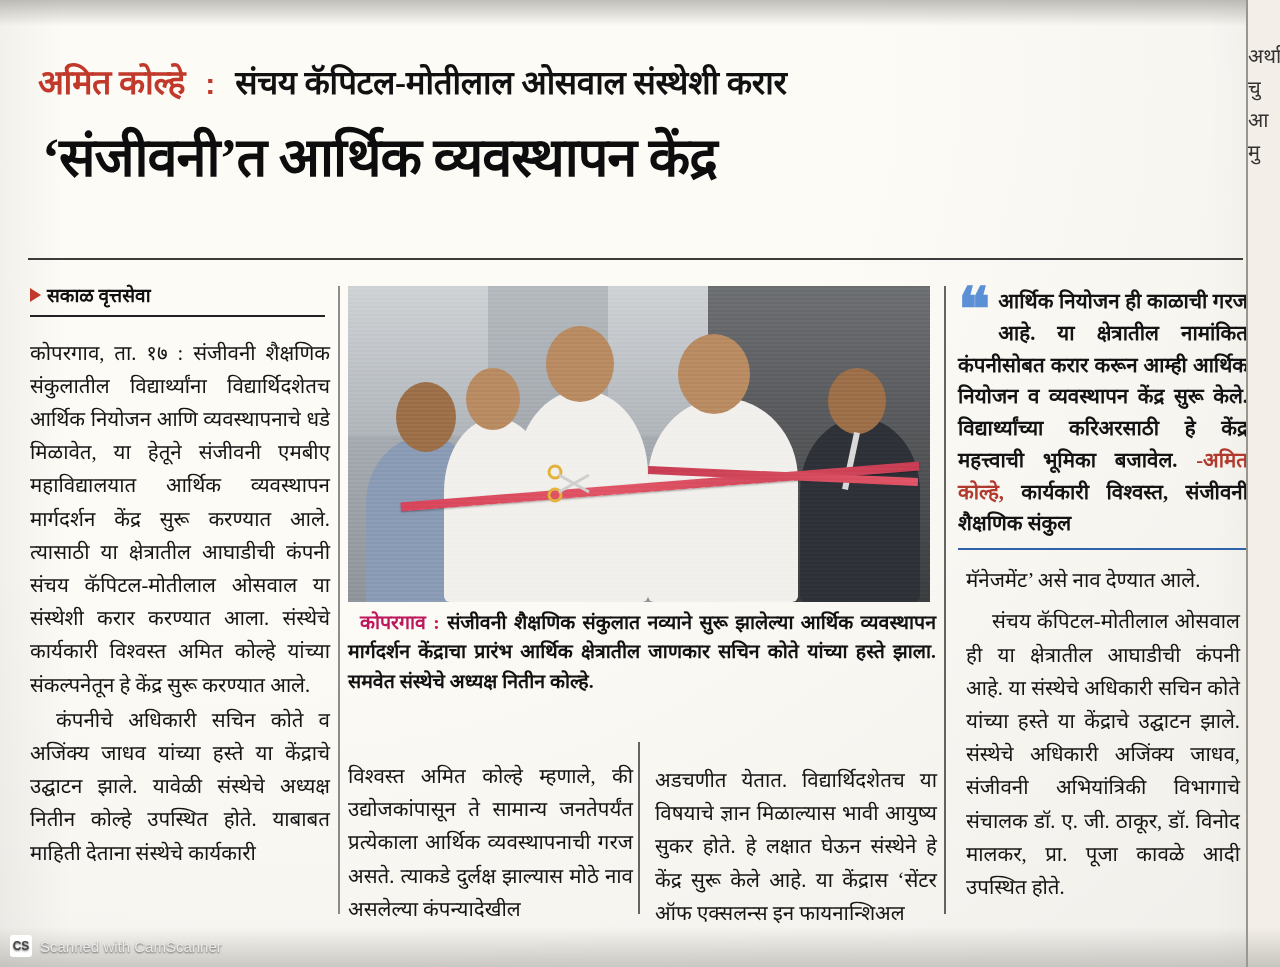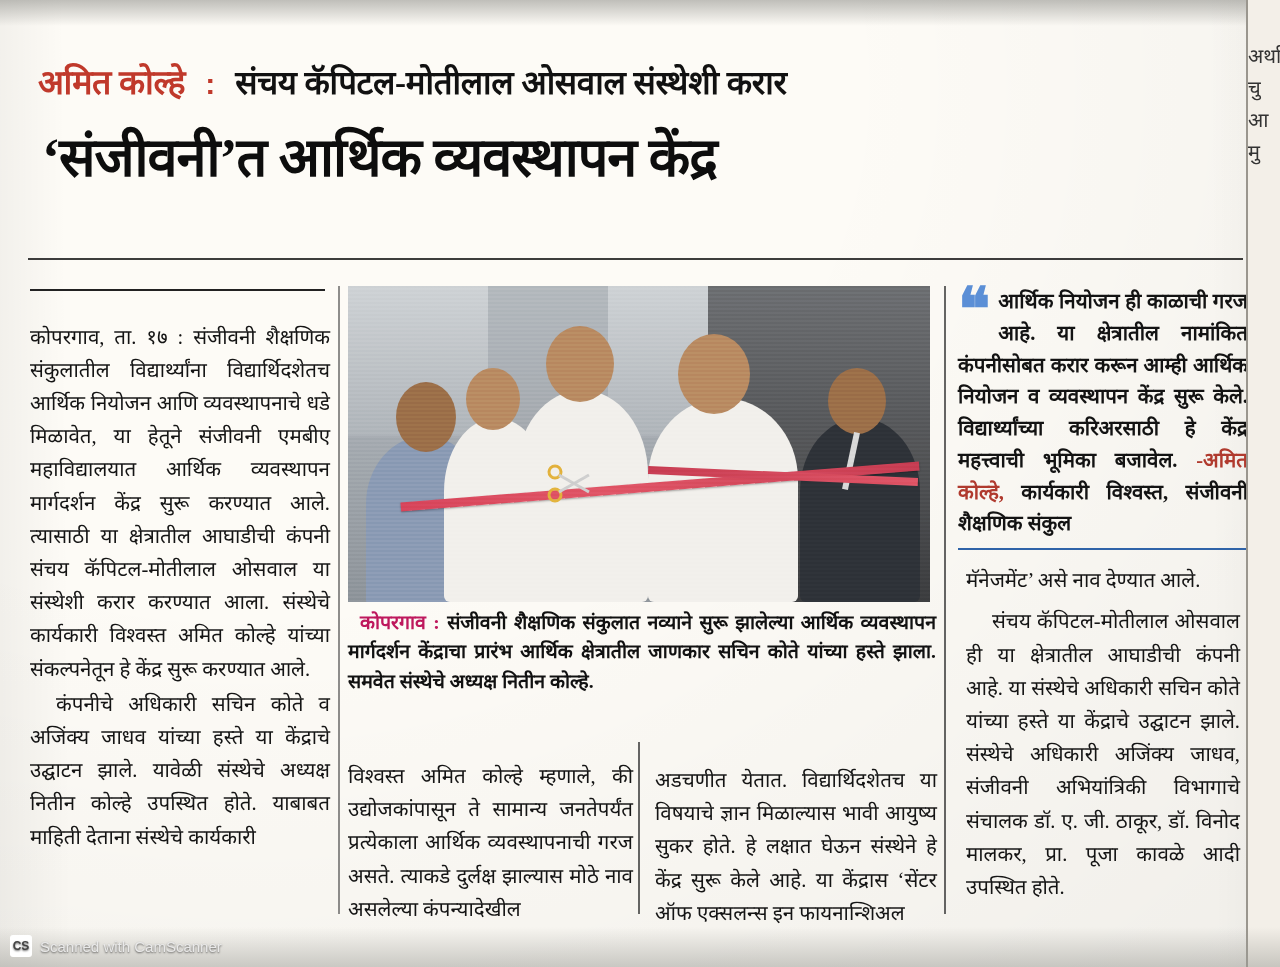--- a/index.html
+++ b/index.html
@@ -118,21 +118,21 @@
     border-bottom: 7px solid transparent;
     border-left: 11px solid #c0392b;
   }
   .byline-rule {
     margin-top: 7px;
     width: 295px;
     height: 1.5px;
     background: #222;
   }
   .body-col {
-    margin-top: 30px;
+    margin-top: 20px;
     font-family: "Liberation Serif", serif;
     font-size: 20.5px;
     line-height: 1.62;
     color: #141414;
     text-align: justify;
     text-justify: inter-word;
   }
   .body-col p { margin: 0 0 2px 0; }
   .body-col p + p { text-indent: 26px; }
 
@@ -344,20 +344,24 @@
     <div class="kicker-row">
       <span class="kicker-name">अमित कोल्हे</span>
       <span class="kicker-colon">:</span>
       <span class="kicker-rest">संचय कॅपिटल-मोतीलाल ओसवाल संस्थेशी करार</span>
     </div>
 
     <div class="headline">‘संजीवनी’त आर्थिक व्यवस्थापन केंद्र</div>
     <div class="rule-under-head"></div>
 
     <div class="col1">
+      <div class="byline">
+        <span class="tri"></span>
+        <span>सकाळ वृत्तसेवा</span>
+      </div>
       <div class="byline-rule"></div>
       <div class="body-col">
         <p>कोपरगाव, ता. १७ : संजीवनी शैक्षणिक संकुलातील विद्यार्थ्यांना विद्यार्थिदशेतच आर्थिक नियोजन आणि व्यवस्थापनाचे धडे मिळावेत, या हेतूने संजीवनी एमबीए महाविद्यालयात आर्थिक व्यवस्थापन मार्गदर्शन केंद्र सुरू करण्यात आले. त्यासाठी या क्षेत्रातील आघाडीची कंपनी संचय कॅपिटल-मोतीलाल ओसवाल या संस्थेशी करार करण्यात आला. संस्थेचे कार्यकारी विश्वस्त अमित कोल्हे यांच्या संकल्पनेतून हे केंद्र सुरू करण्यात आले.</p>
         <p>कंपनीचे अधिकारी सचिन कोते व अजिंक्य जाधव यांच्या हस्ते या केंद्राचे उद्घाटन झाले. यावेळी संस्थेचे अध्यक्ष नितीन कोल्हे उपस्थित होते. याबाबत माहिती देताना संस्थेचे कार्यकारी</p>
       </div>
     </div>
 
     <div class="vline0"></div>
 
     <div class="photo-wrap">

